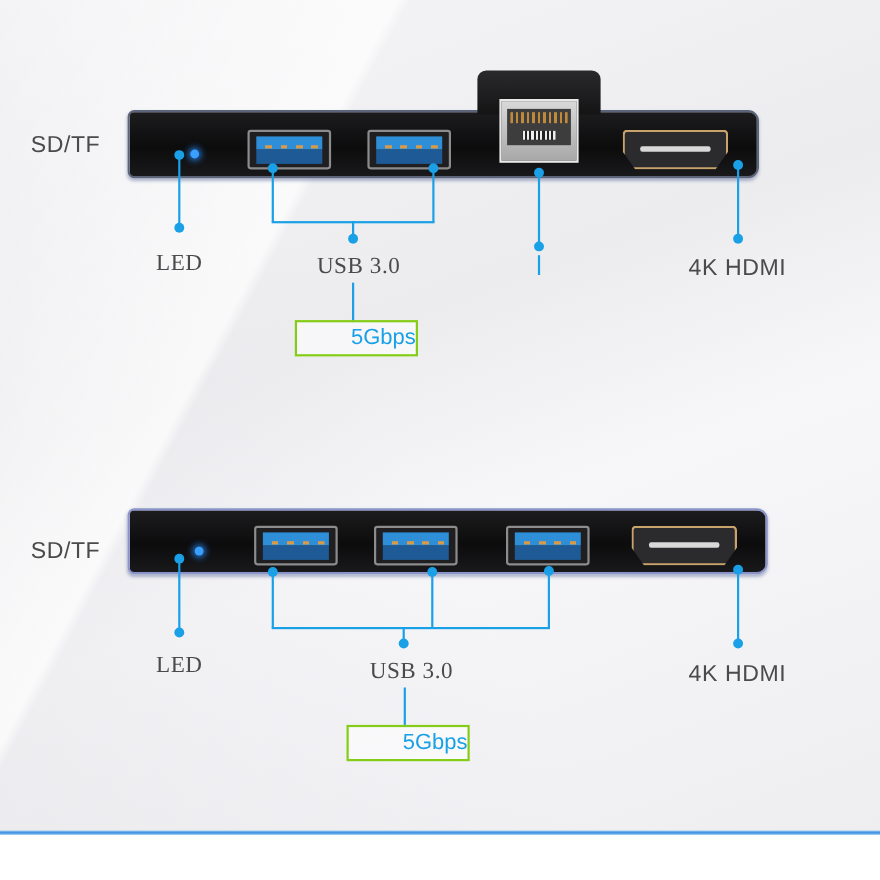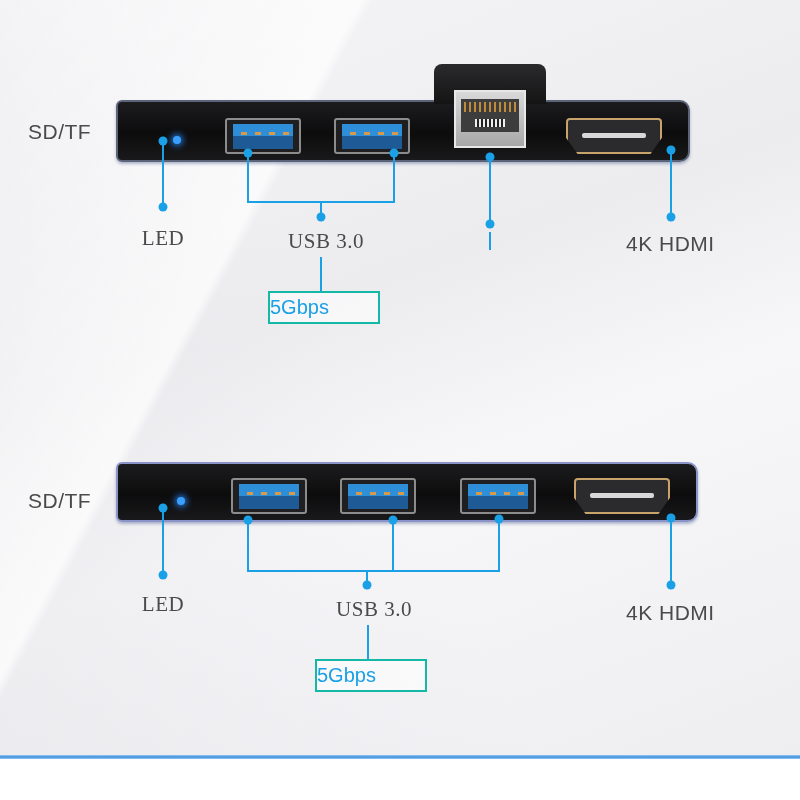--- a/index.html
+++ b/index.html
@@ -88,22 +88,22 @@
     background: #1aa0e6; transform: translate(-50%, -50%);
   }
   .vline { position: absolute; width: 2px; background: #1aa0e6; transform: translateX(-1px); }
   .hline { position: absolute; height: 2px; background: #1aa0e6; }
   .label {
     position: absolute; color: #4a4a4a; font-size: 21px; letter-spacing: 0.5px;
     white-space: nowrap;
   }
   .label.center { transform: translateX(-50%); font-family: Liberation Serif, serif; }
   .speed-box {
-    position: absolute; border: 2px solid #14b8a6; background: rgba(255,255,255,0.6);
-    color: #1aa0e6; font-size: 20px; text-align: left;
+    position: absolute; border: 2px solid #84cc16; background: rgba(255,255,255,0.6);
+    color: #1aa0e6; font-size: 20px; text-align: right;
   }
 </style>
 </head>
 <body>
 
 <div class="bg"></div>
 <div class="blue-rule"></div>
 
 <section>
   <span class="label" style="left:28px;top:120px;">SD/TF</span>

